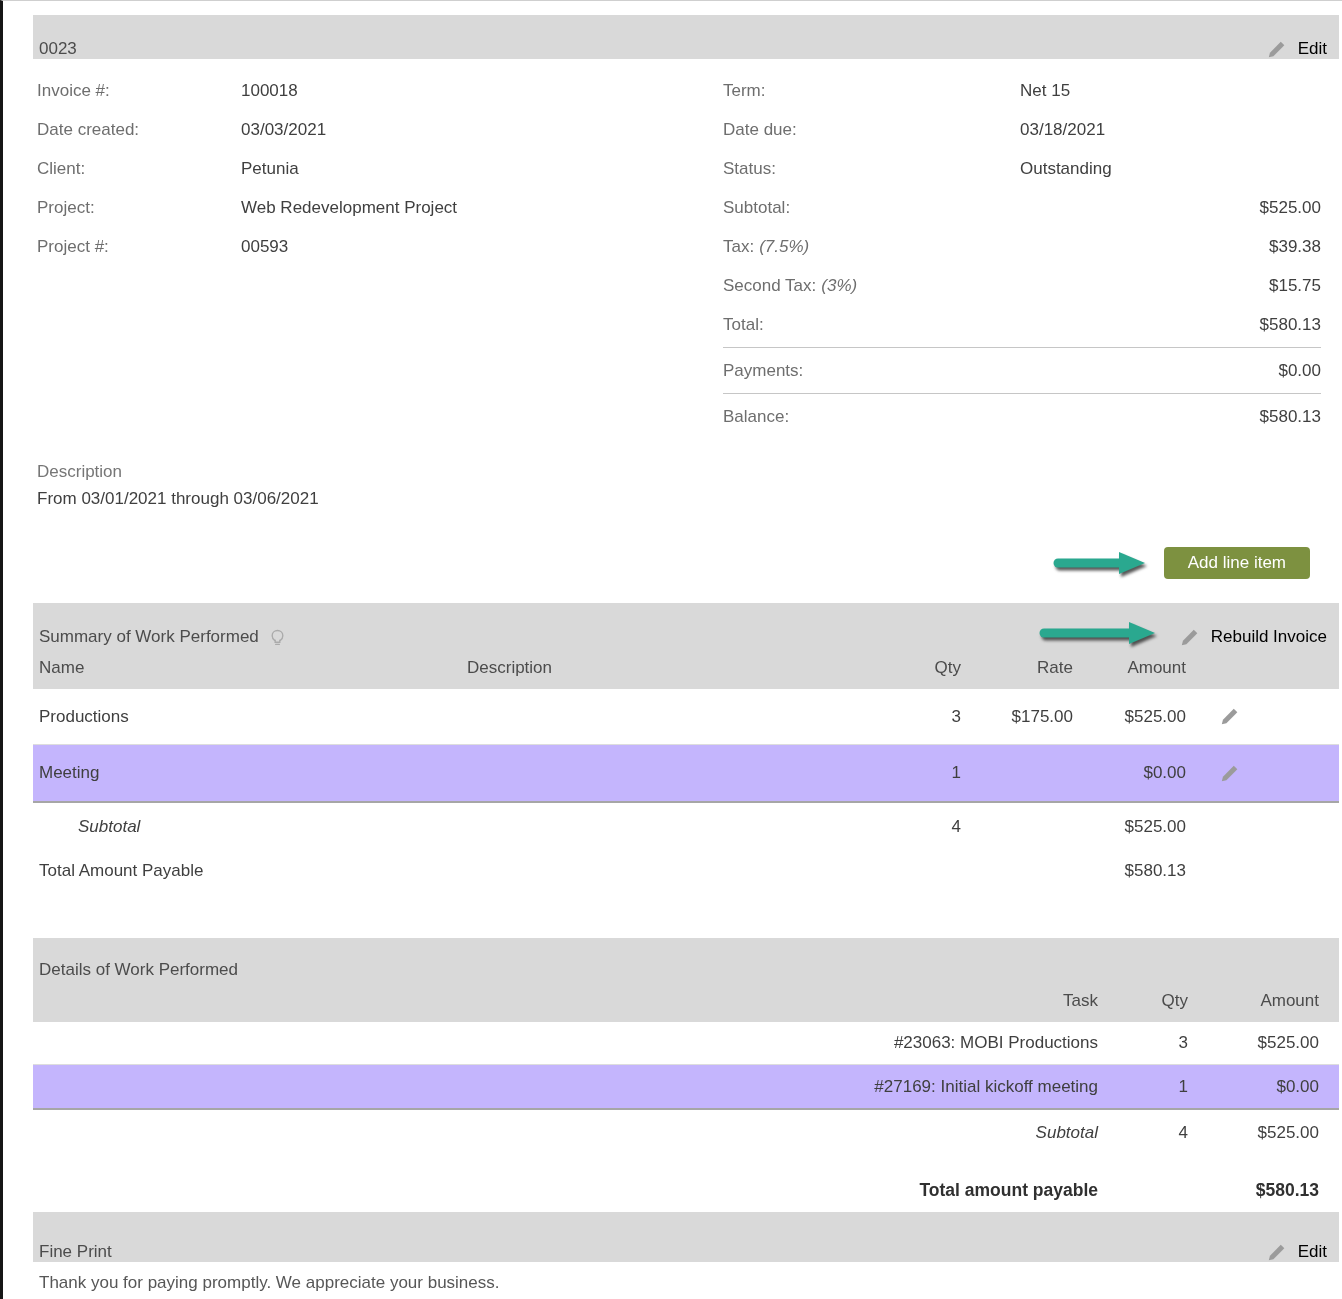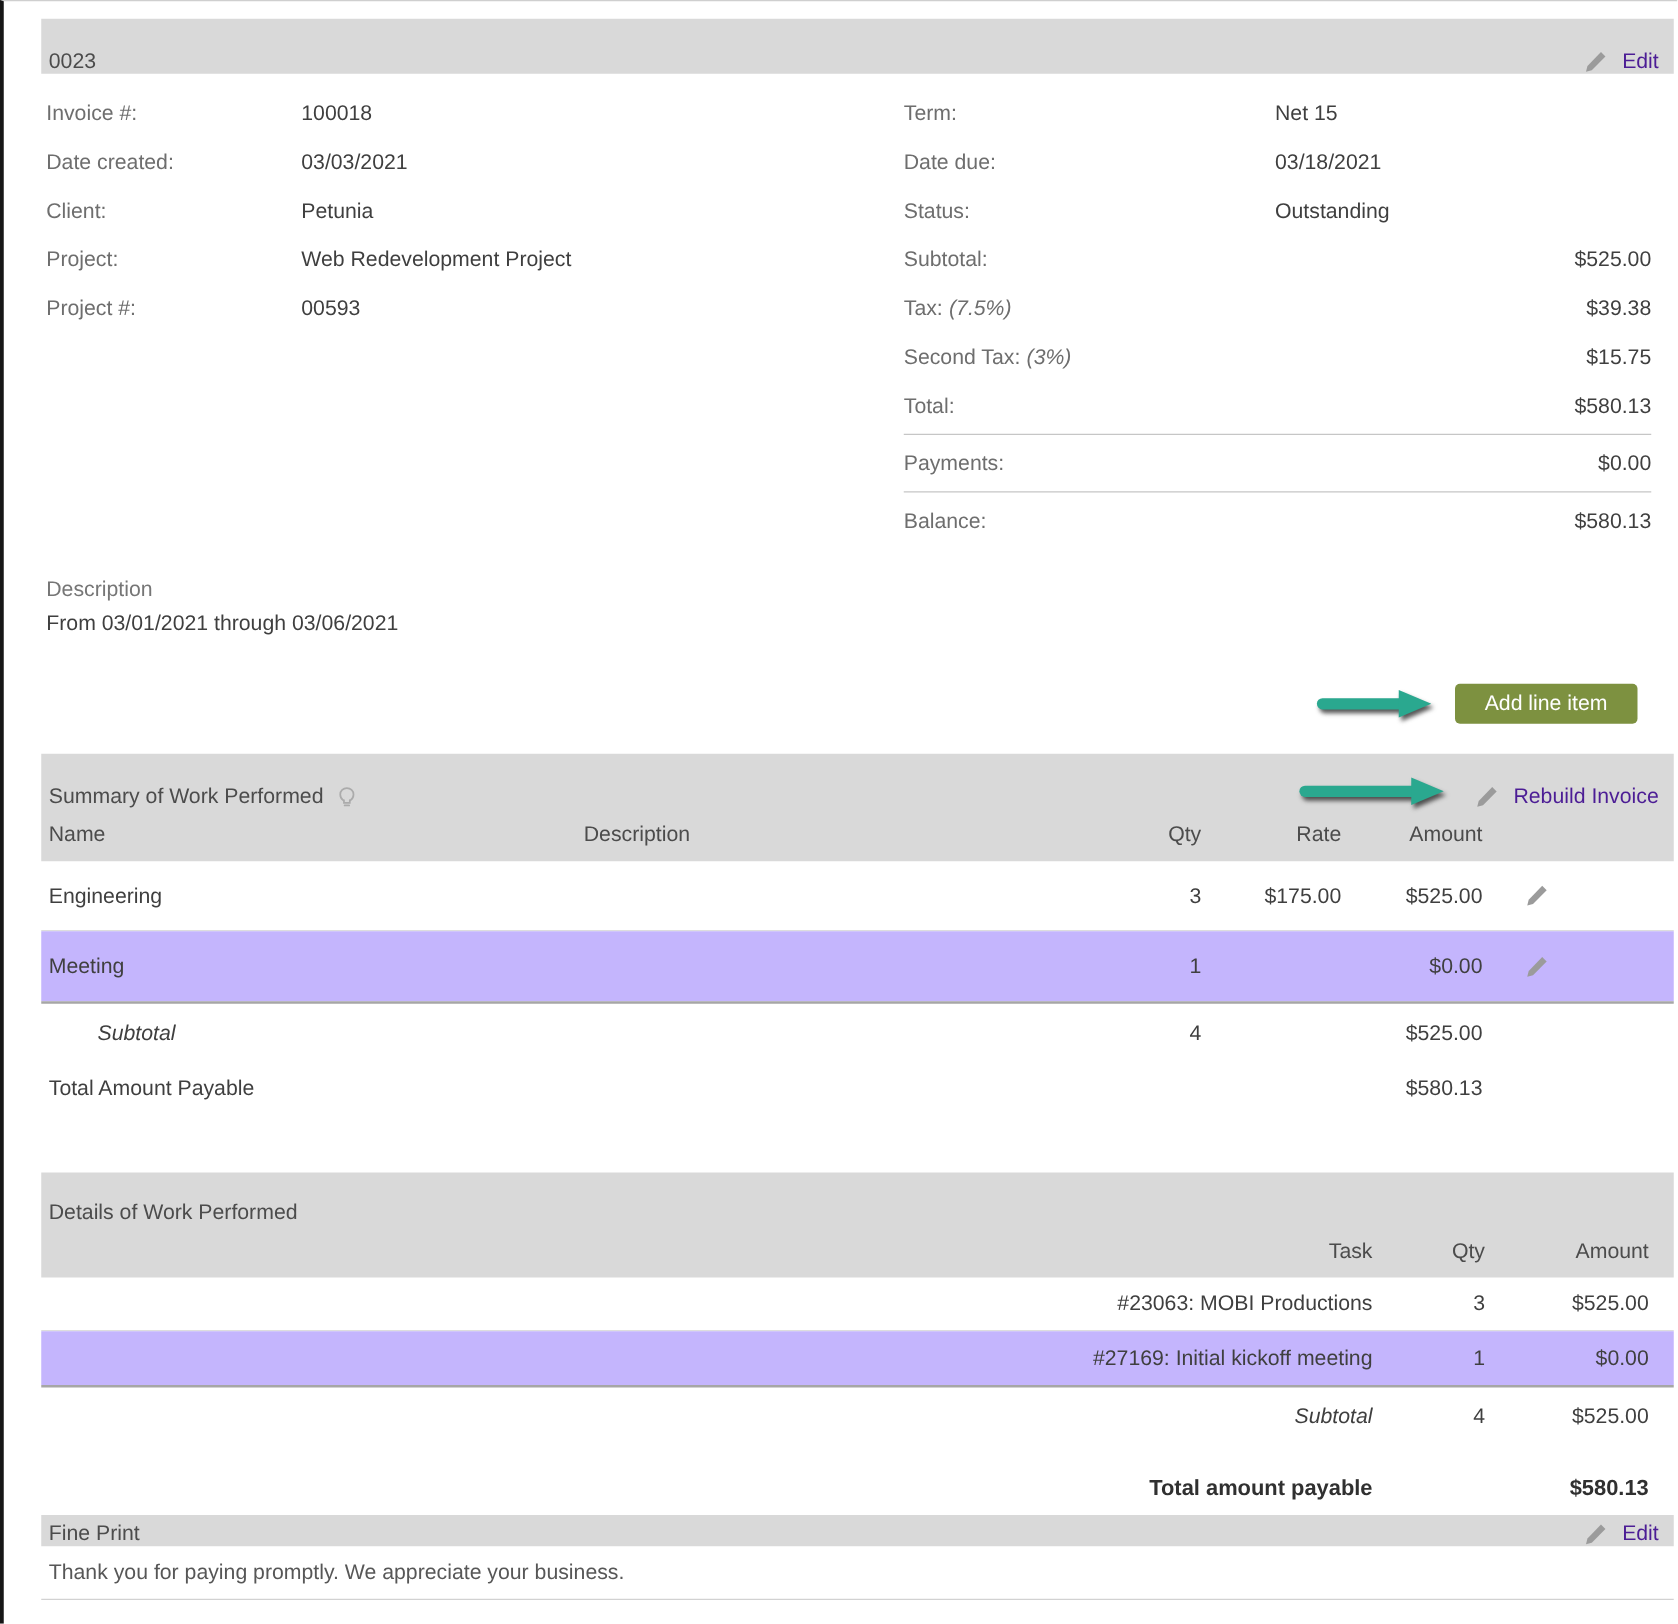--- a/index.html
+++ b/index.html
@@ -11,21 +11,21 @@
   }
   .content { margin:0 6px 0 30px; width:1306px; }
 
   
   .band { background:var(--band,#d9d9d9); }
   .band-row { display:flex; align-items:flex-end; height:44px; padding:0 12px 0 6px; color:#4c4c4c; font-size:17px; }
   .band-row .spacer { flex:1; }
 
   
   .top-band { margin-top:14px; }
-  .edit-group { display:flex; align-items:center; gap:12px; cursor:pointer; color:#4c1d95; }
+  .edit-group { display:flex; align-items:center; gap:12px; cursor:pointer; color:#000000; }
 
   
   .info { display:flex; padding-top:12px; }
   .info-left { width:690px; padding-left:4px; }
   .info-right { width:598px; padding-right:0; }
   .irow { display:flex; align-items:center; height:39px; font-size:17px; }
   .irow .lbl { color:#6e6e6e; }
   .info-left .lbl { width:204px; }
   .info-left .val { color:#3f3f3f; }
   .info-right .lbl { width:297px; }
@@ -206,21 +206,21 @@
           <span class="c-name">Name</span>
           <span class="c-desc">Description</span>
           <span class="c-qty">Qty</span>
           <span class="c-rate">Rate</span>
           <span class="c-amt">Amount</span>
           <span class="c-edit"></span>
         </div>
       </div>
 
       <div class="trow sum-row-data row-line">
-        <span class="c-name">Engineering</span>
+        <span class="c-name">Productions</span>
         <span class="c-desc"></span>
         <span class="c-qty">3</span>
         <span class="c-rate">$175.00</span>
         <span class="c-amt">$525.00</span>
         <span class="c-edit">
             <span class="pencil">
           <svg viewBox="0 0 16 16" width="19" height="19">
                 <path d="M11.6 1.4l3 3L5.4 13.6l-3.9 1 1-3.9z" fill="#9b9b9b"></path>
               </svg>
         </span>
@@ -295,21 +295,21 @@
       </div>
       <div class="trow det-total">
         <span class="d-task">Total amount payable</span>
         <span class="d-qty"></span>
         <span class="d-amt">$580.13</span>
         <span class="d-pad"></span>
       </div>
     </div>
 
     <div>
-      <div class="band band-row" style="height:25px;">
+      <div class="band band-row" style="height:50px;">
         <span>Fine Print</span>
         <span class="spacer"></span>
         <span class="edit-group">
           <span class="pencil">
             <svg viewBox="0 0 16 16" width="19" height="19">
                 <path d="M11.6 1.4l3 3L5.4 13.6l-3.9 1 1-3.9z" fill="#9b9b9b"></path>
               </svg>
           </span>
           <span>Edit</span>
         </span>

